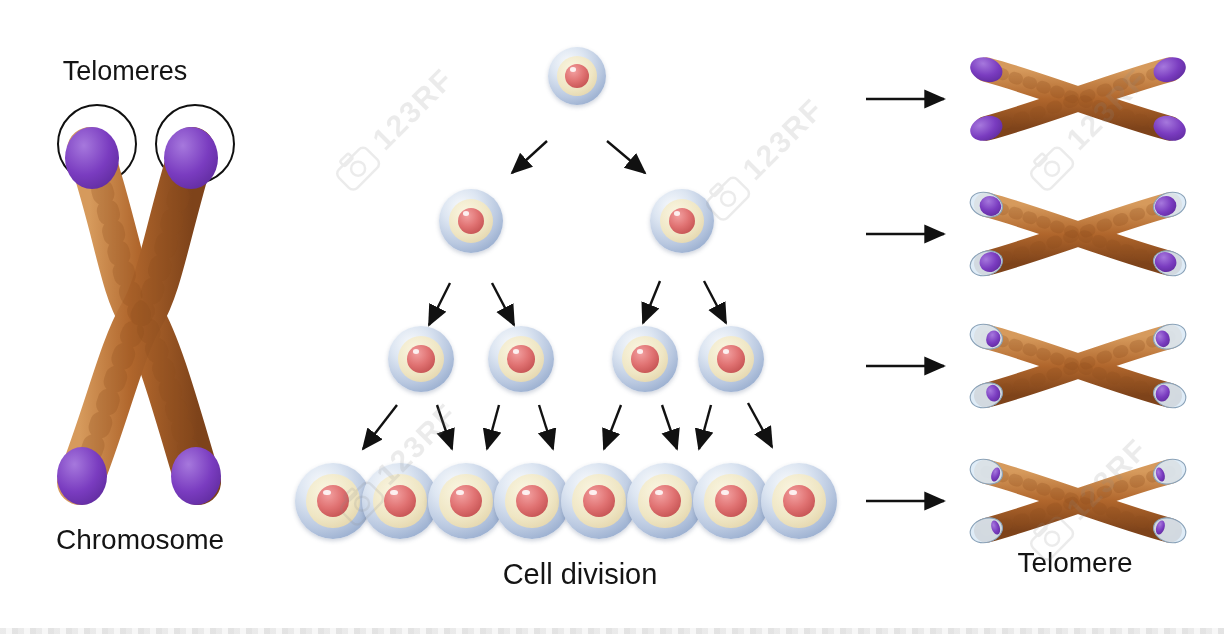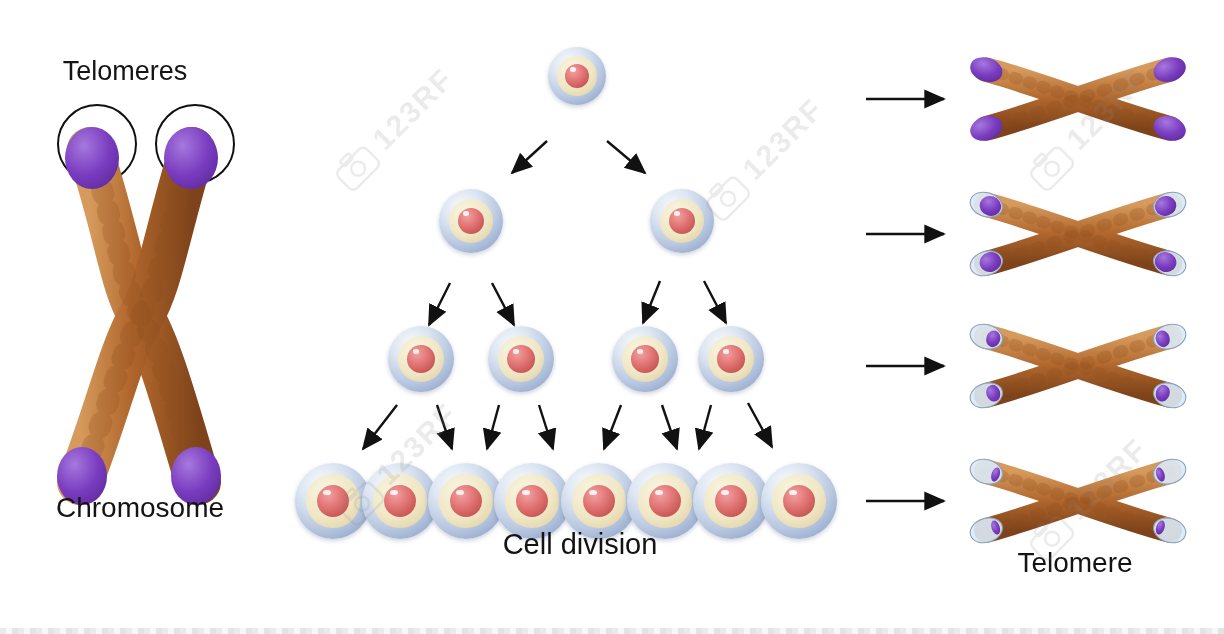--- a/index.html
+++ b/index.html
@@ -2,22 +2,22 @@
 <html><head>
 <meta charset="utf-8">
 <style>
   html,body{margin:0;padding:0;background:#ffffff;}
   .canvas{
     position:relative;width:1224px;height:634px;background:#ffffff;
     overflow:hidden;font-family:"Liberation Sans",sans-serif;color:#141414;padding-left:44px;
   }
   .label{position:absolute;text-align:center;color:#141414;}
   .label-telomeres{left:30px;top:56px;width:190px;font-size:27px;}
-  .label-chromosome{left:18px;top:492px;width:244px;font-size:28px;}
-  .label-celldiv{left:458px;top:528px;width:244px;font-size:29px;}
+  .label-chromosome{left:18px;top:524px;width:244px;font-size:28px;}
+  .label-celldiv{left:458px;top:558px;width:244px;font-size:29px;}
   .label-teloshort{left:952px;top:546px;width:246px;font-size:28px;line-height:33px;}
 
   .circle{position:absolute;width:76px;height:76px;border:2.5px solid #101010;border-radius:50%;}
   .circle.c1{left:57px;top:104px;}
   .circle.c2{left:155px;top:104px;}
 
   .chromo-wrap{position:absolute;}
   #left-chromosome{left:26px;top:116px;width:230px;height:400px;}
 
   .cell{position:absolute;border-radius:50%;

